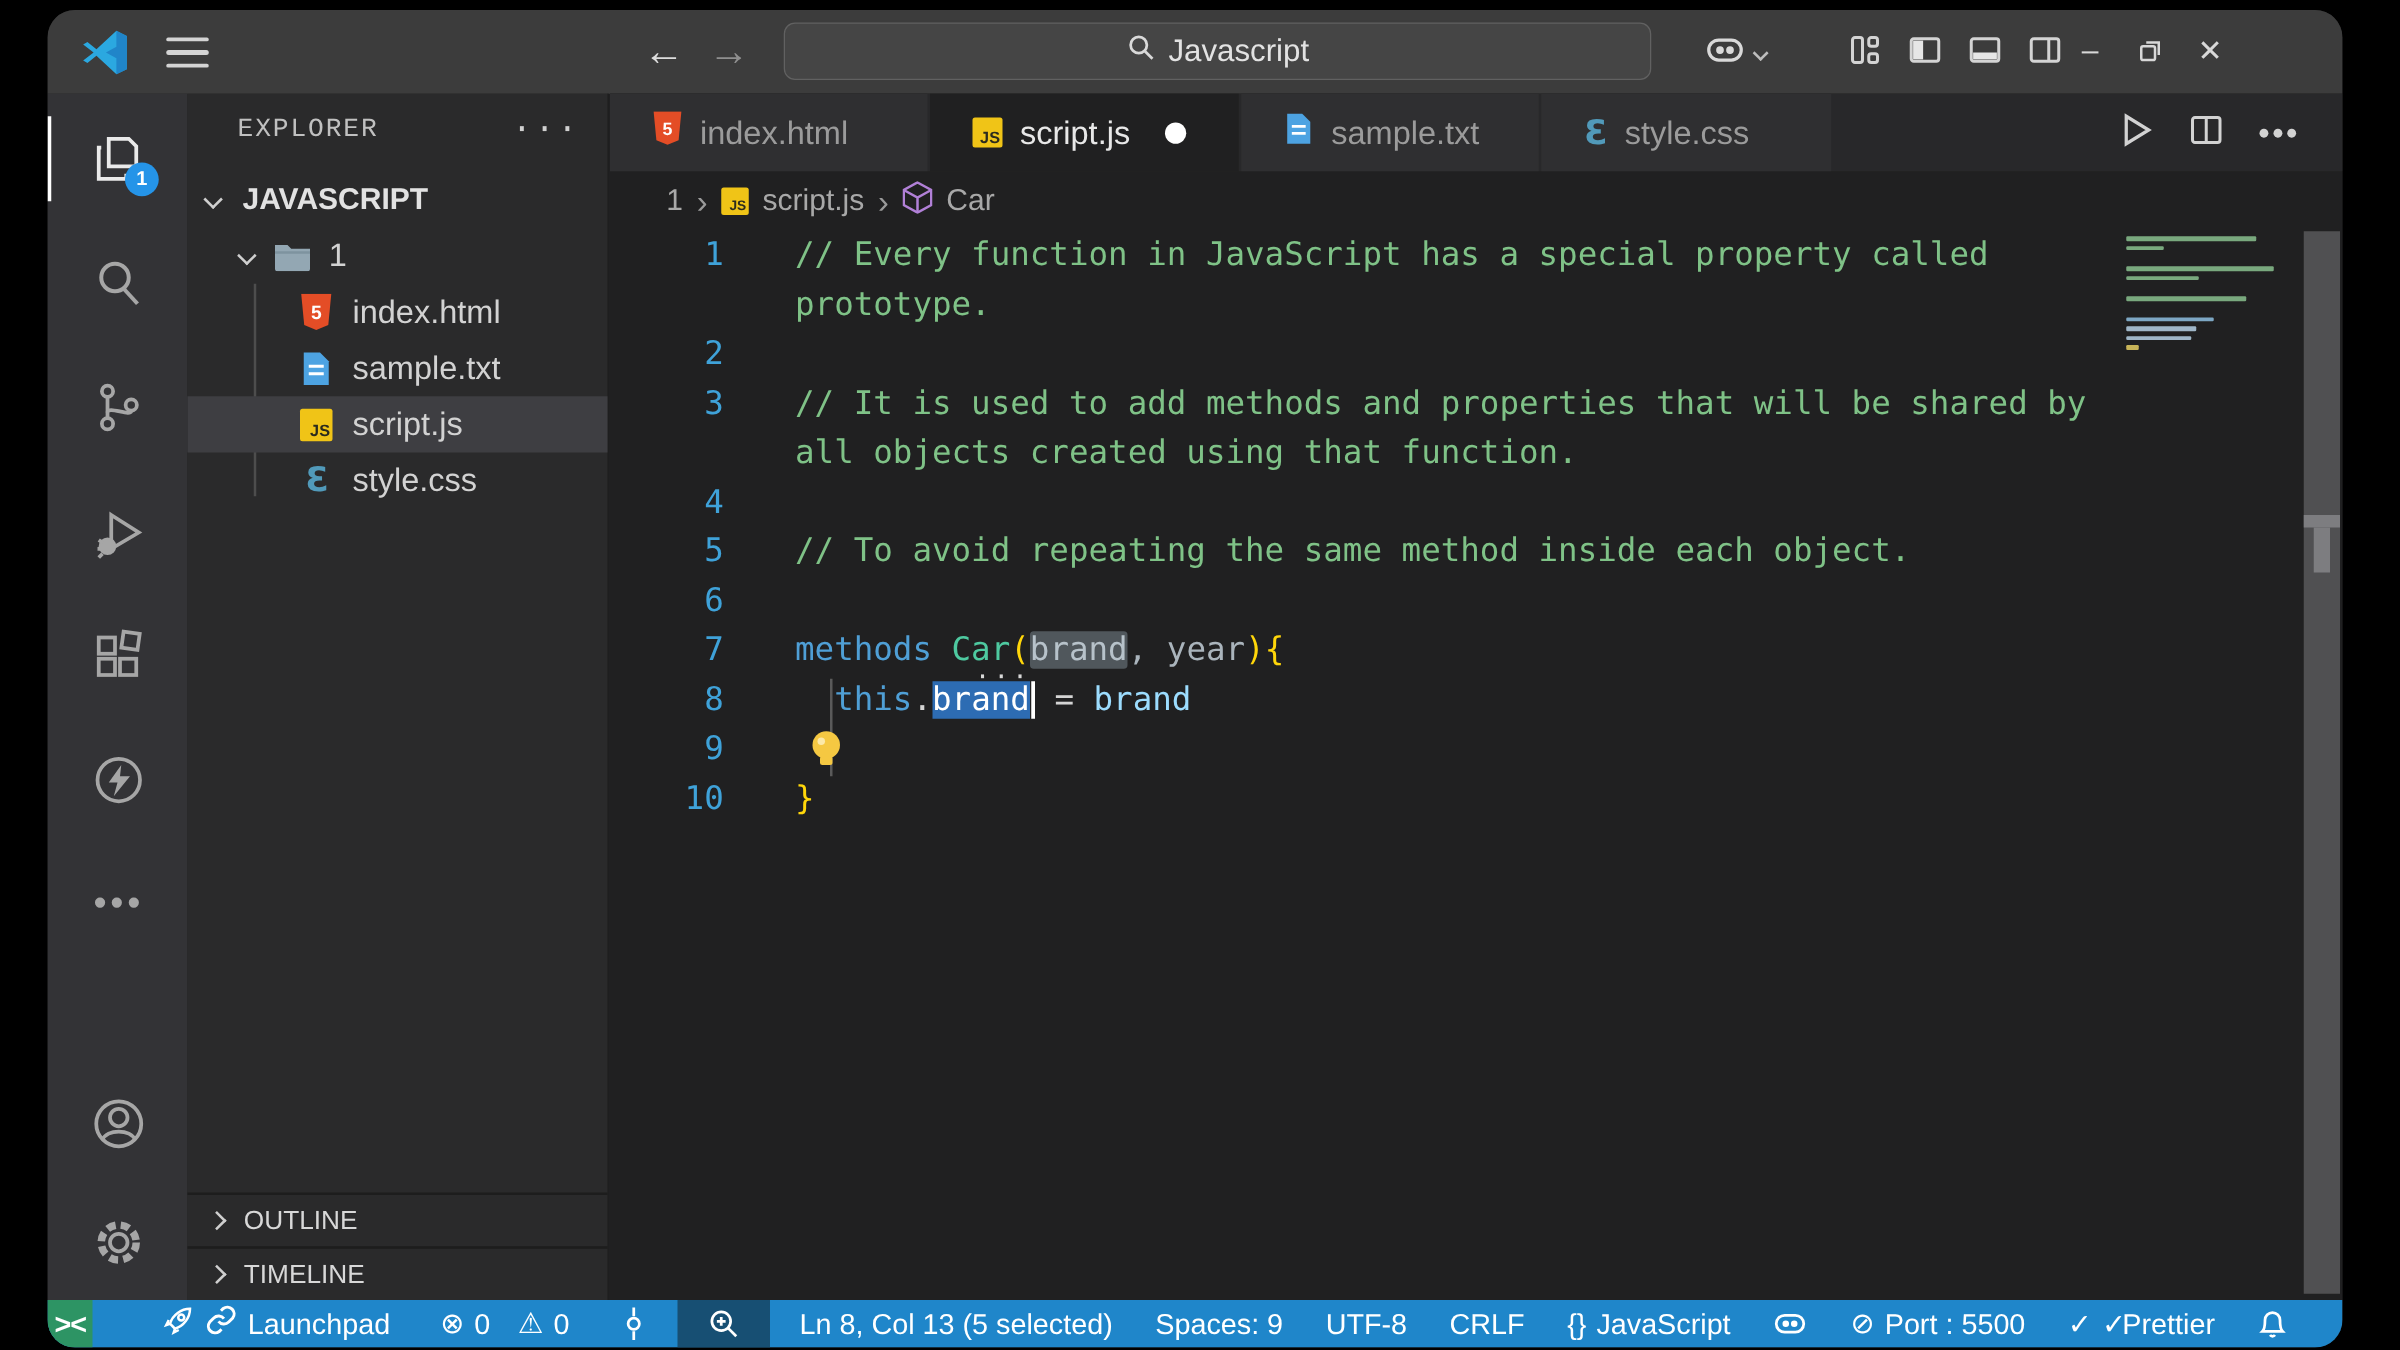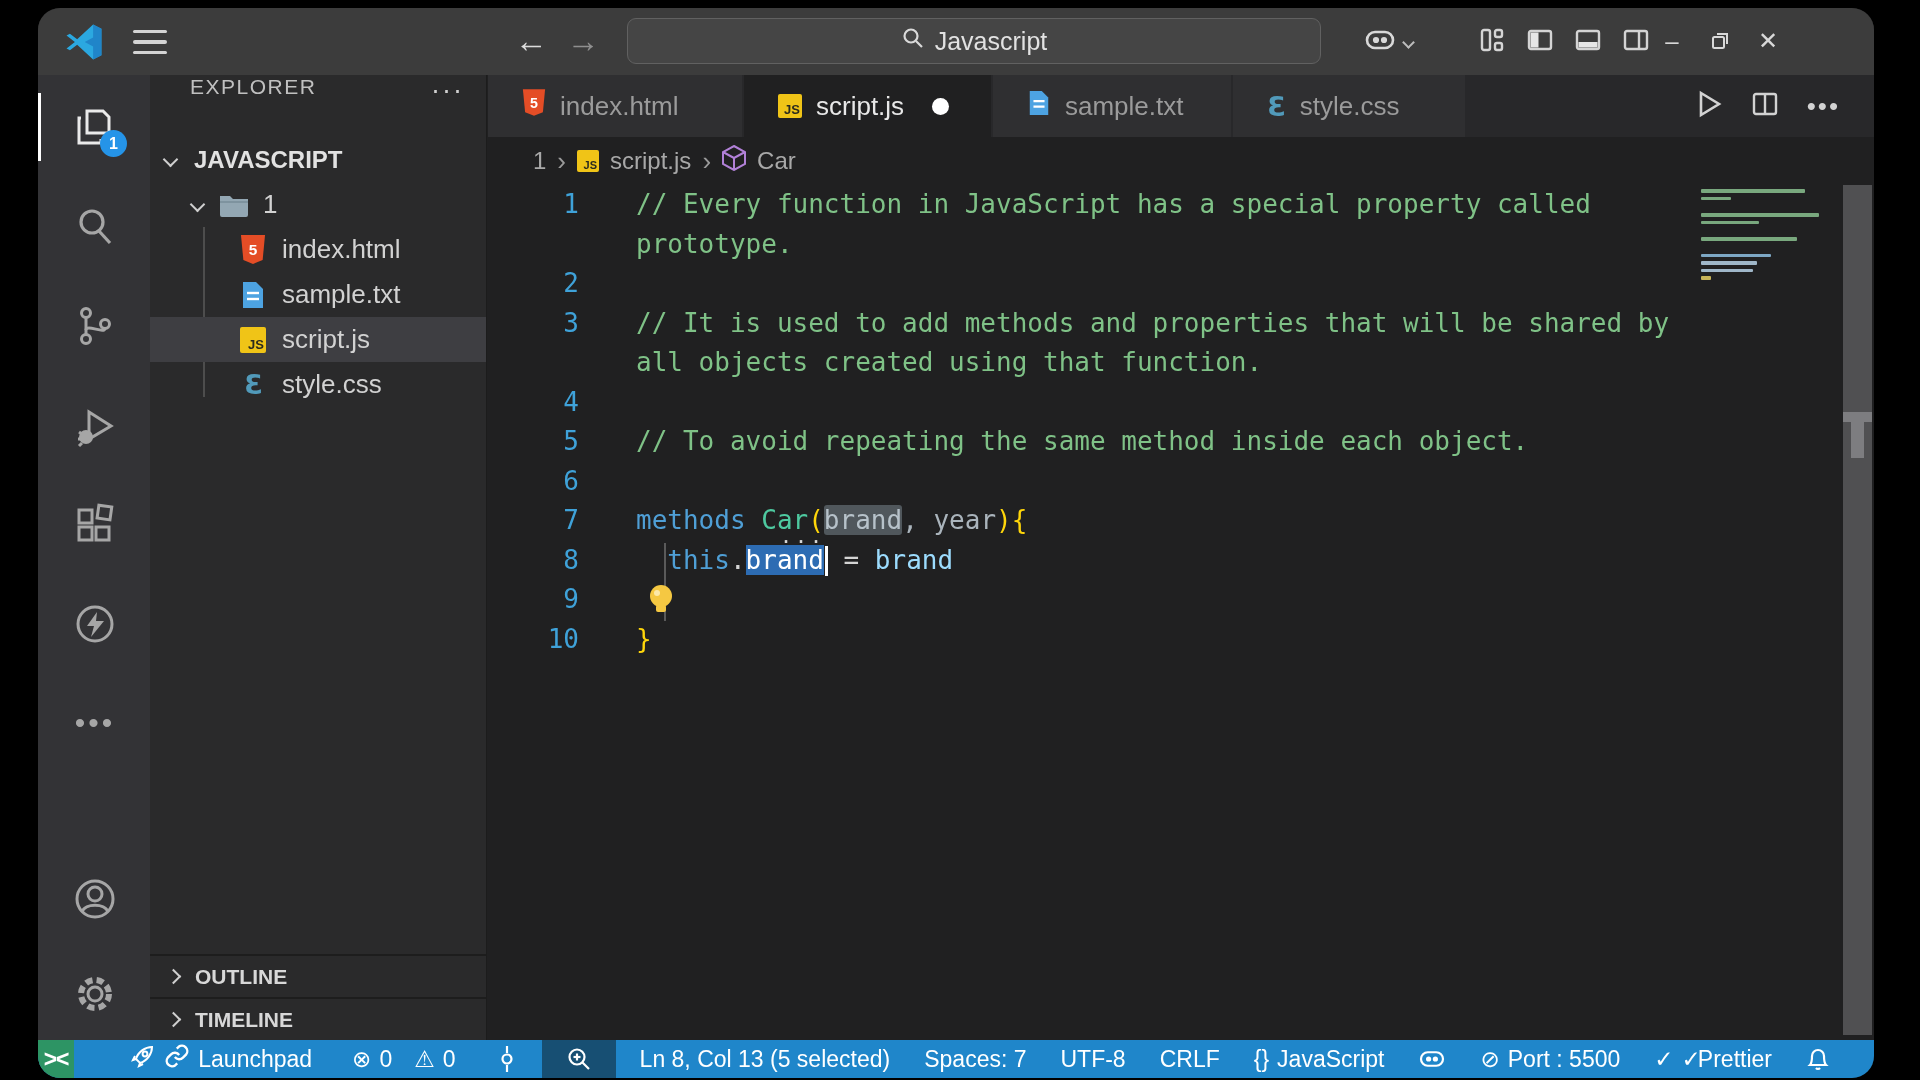--- a/index.html
+++ b/index.html
@@ -35,34 +35,34 @@
               display:flex; align-items:center; justify-content:center; }
   .act-item.active { color:#eaeaea; }
   .act-indicator { position:absolute; left:0; top:18px; width:3px; height:68px; background:#fff; }
   .badge { position:absolute; right:-9px; bottom:-7px; width:27px; height:27px; border-radius:50%;
            background:#2594e8; color:#fff; font-size:16px; font-weight:bold;
            display:flex; align-items:center; justify-content:center; }
 
   
   .sidebar { position:absolute; left:112px; top:0; bottom:0; width:337px; background:#2a2a2b;
              border-right:1px solid #1c1c1c; }
-  .sb-header { height:58px; display:flex; padding:0 22px 0 40px; }
+  .sb-header { height:58px; display:flex; align-items:center; padding:0 22px 0 40px;font-family:Liberation Mono, monospace; }
   .sb-header .title { color:#c0c0c0; font-size:21px; letter-spacing:1.5px; }
   .sb-header .more { margin-left:auto; color:#d0d0d0; font-size:27px; letter-spacing:2px; }
   .tree { position:relative; padding-top:4px; }
   .trow { position:relative; height:45px; display:flex; align-items:center; color:#d2d2d2; font-size:26px; }
   .trow.selected { background:#3e3e42; }
   .chev { border:solid #cfcfcf; border-width:0 2.6px 2.6px 0; display:inline-block; padding:4.5px; }
   .chev.down { transform:rotate(45deg); }
   .chev.right { transform:rotate(-45deg); }
   .indent-guide-tree { position:absolute; left:53px; top:94px; width:1.5px; height:170px; background:#4d4d4d; }
   .ficon { width:30px; height:30px; display:flex; align-items:center; justify-content:center; flex:0 0 30px; }
   .sb-bottom { position:absolute; left:0; right:0; bottom:0; }
   .sb-section { height:43px; display:flex; align-items:center; gap:16px; padding-left:18px;
-                border-top:2px solid #1d1d1d; color:#d8d8d8; font-weight:bold; font-size:21px; }
+                border-top:2px solid #1d1d1d; color:#d8d8d8; font-weight:normal; font-size:21px; }
 
   
   .ic-html { width:26px; height:29px; }
   .ic-js { width:26px; height:26px; background:#f0c417; color:#2b2b1e; font-weight:bold; font-size:13px;
            display:flex; align-items:flex-end; justify-content:flex-end; padding:0 2px 1px 0; border-radius:2px;
            font-family:"Liberation Sans",sans-serif; }
   .ic-css { color:#519aba; font-size:27px; font-weight:bold; transform:scale(-1,1); display:inline-block;
             line-height:1; font-family:"DejaVu Sans",sans-serif; }
 
   
@@ -506,21 +506,21 @@
           <line x1="16.5" y1="16.5" x2="23" y2="23"></line>
         <line x1="11" y1="7.5" x2="11" y2="14.5"></line>
           <line x1="7.5" y1="11" x2="14.5" y2="11"></line>
       </svg>
     </div>
     <div class="sb-item">
       <span>Ln 8, Col 13 (5 selected)</span>
     </div>
     <div class="sb-spacer"></div>
     <div class="sb-item ml34">
-        <span>Spaces: 7</span>
+        <span>Spaces: 9</span>
       </div>
     <div class="sb-item ml34">
         <span>UTF-8</span>
       </div>
     <div class="sb-item ml34">
         <span>CRLF</span>
       </div>
     <div class="sb-item ml34">
       <span>{}</span>
       <span>JavaScript</span>

